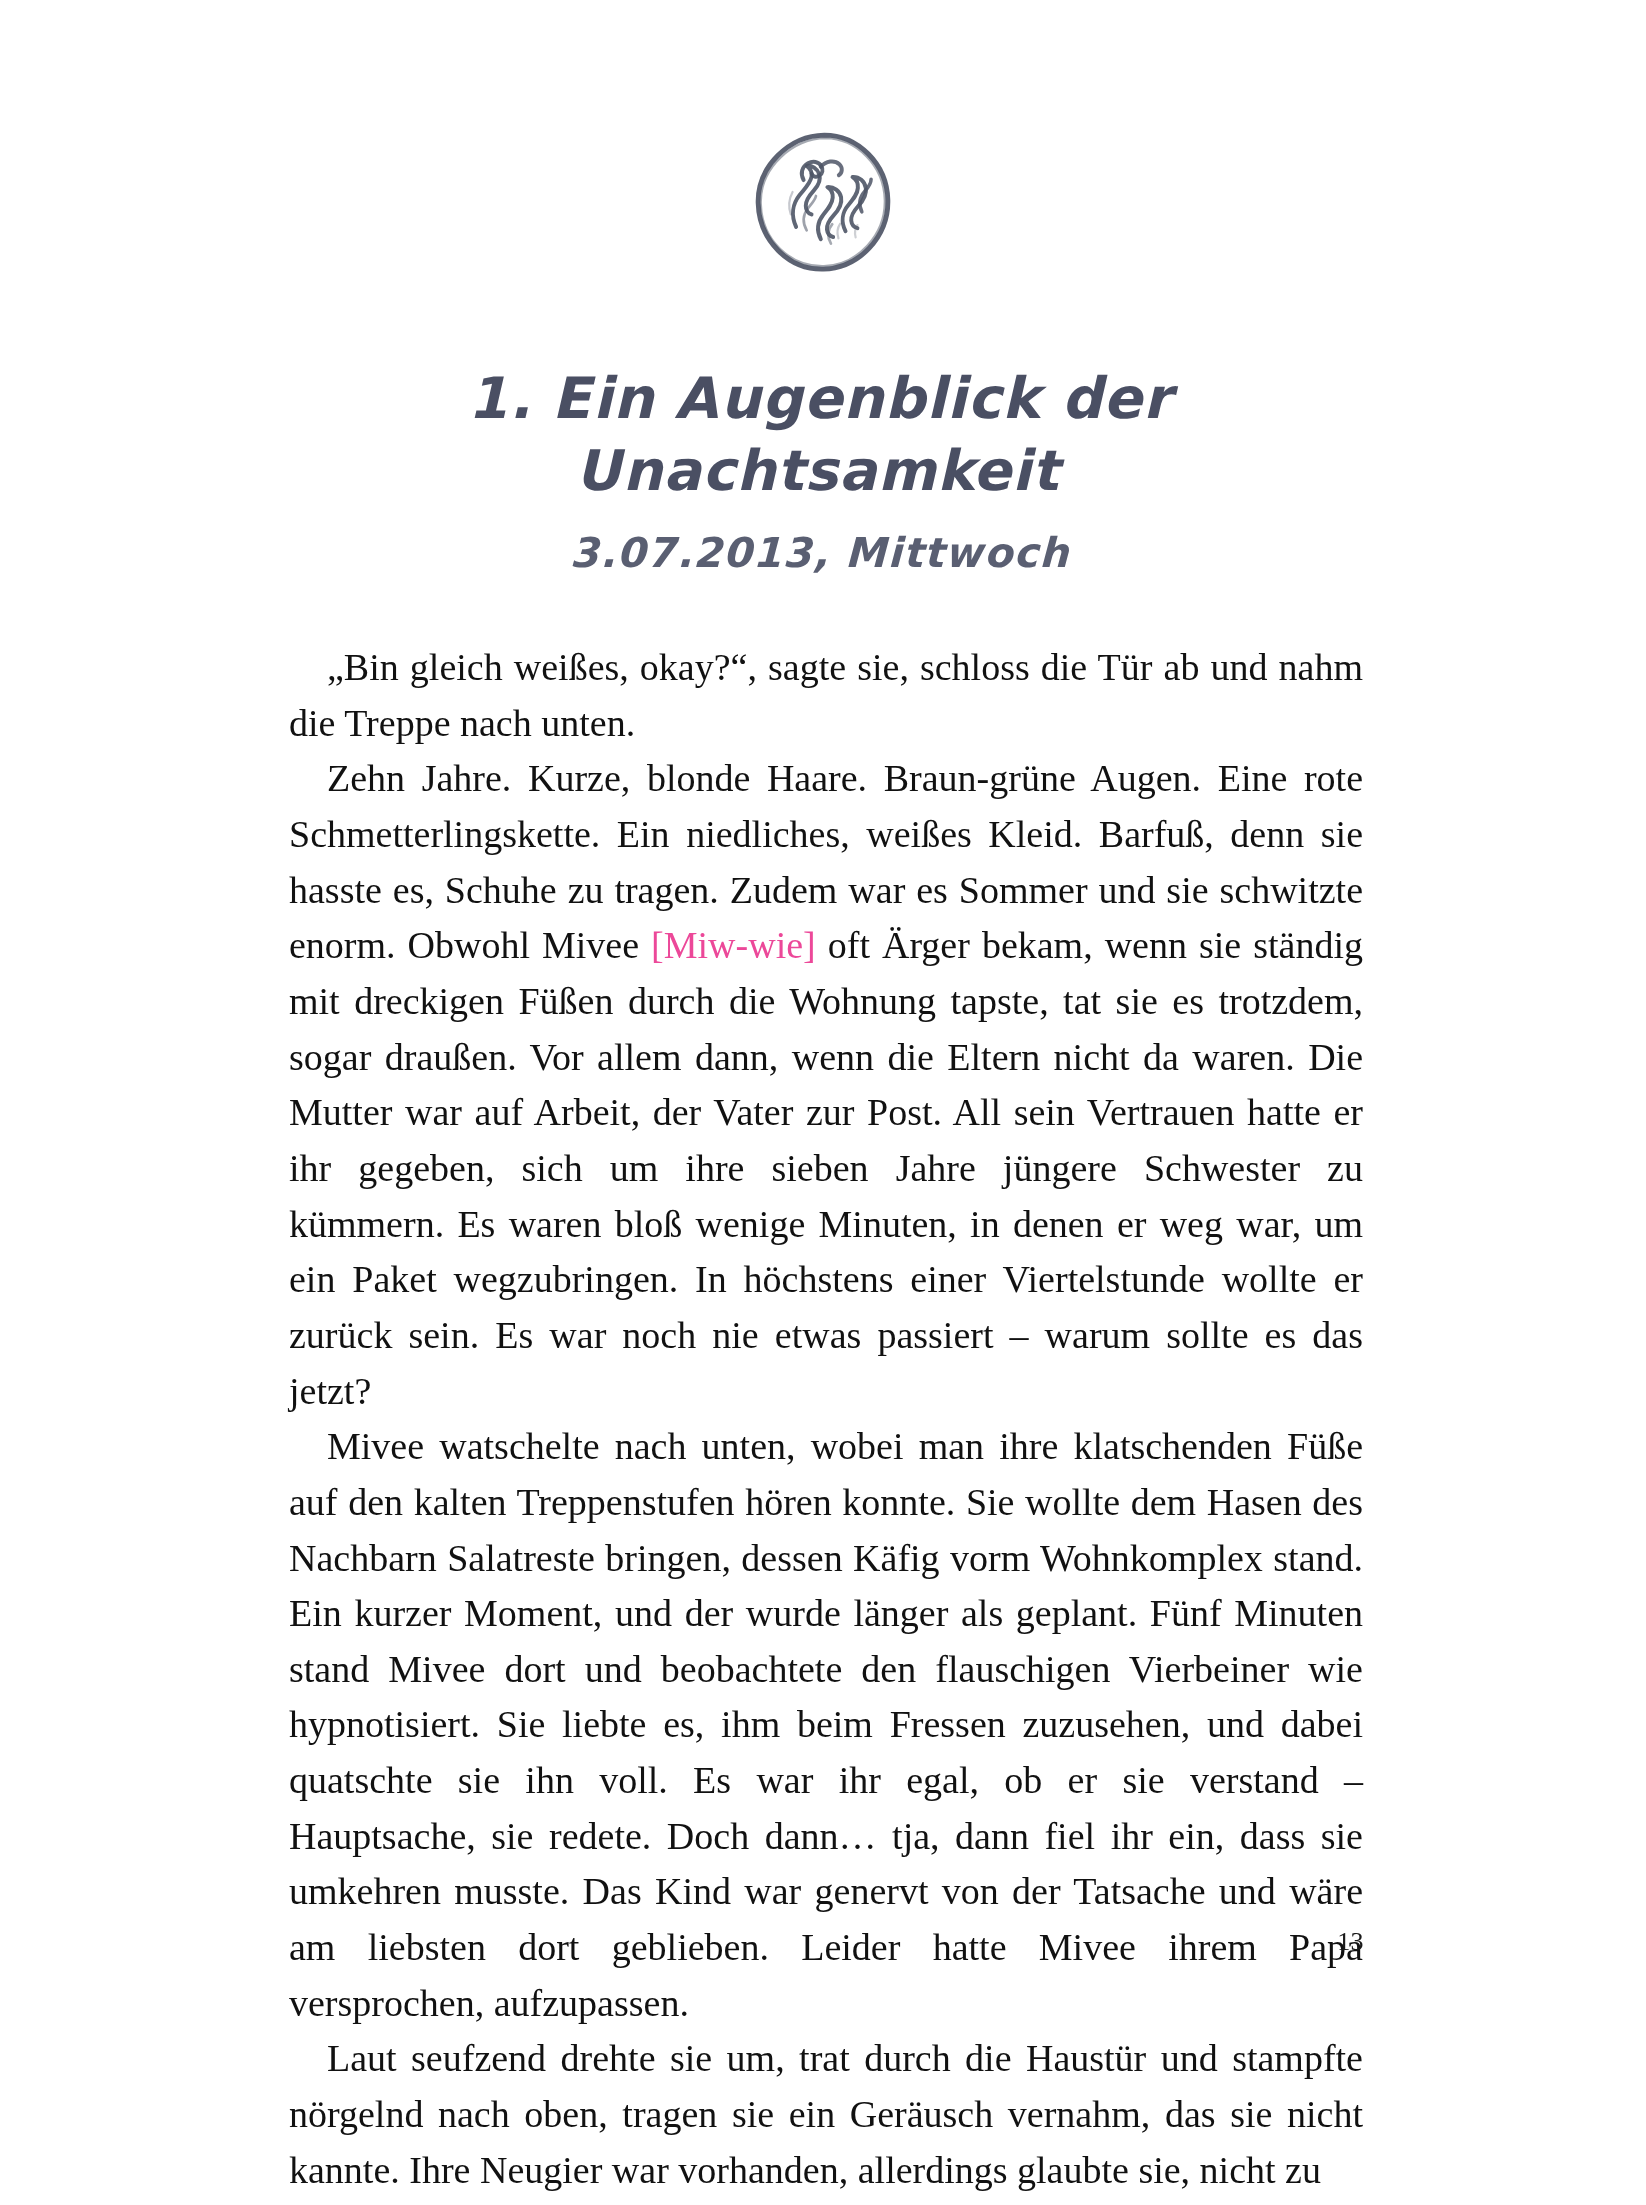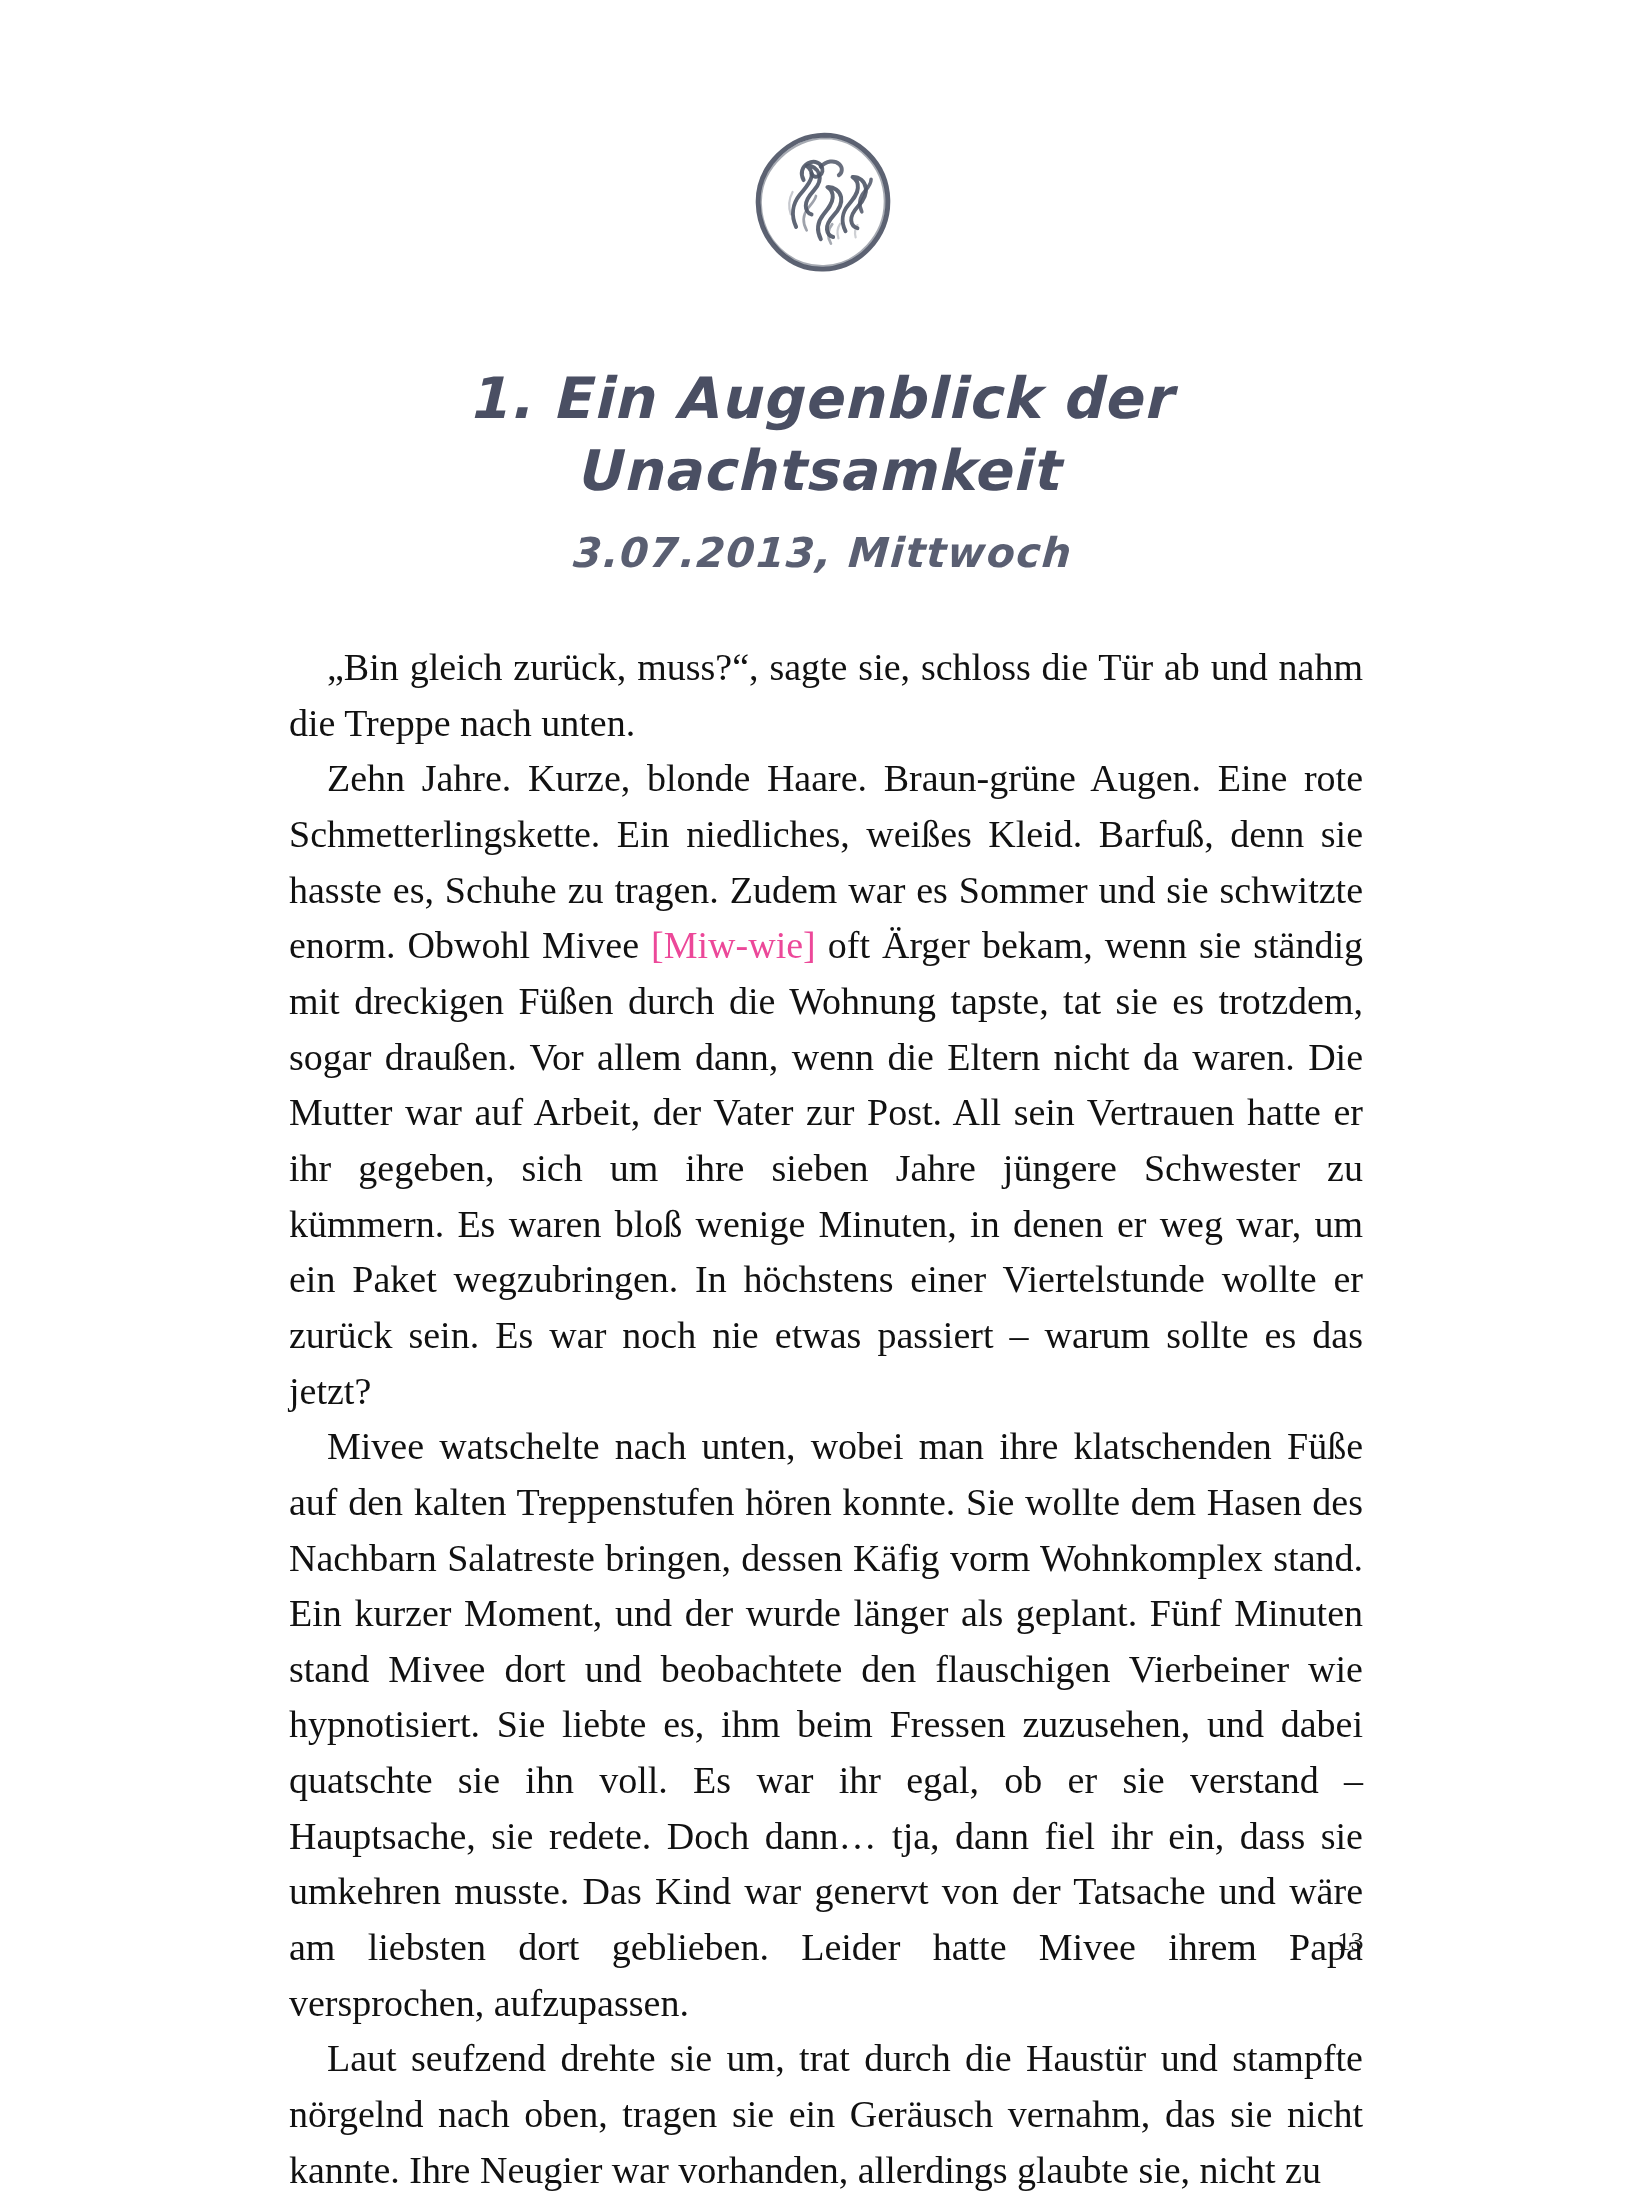--- a/index.html
+++ b/index.html
@@ -150,21 +150,21 @@
 
   <h1 class="chapter-title">
     <span class="line l1">1. Ein Augenblick der</span>
     <span class="line l2">Unachtsamkeit</span>
   </h1>
 
   <div class="chapter-date">3.07.2013, Mittwoch</div>
 
   <div class="body-block">
 
-    <p class="para">„Bin gleich zurück, muss?“, sagte sie, schloss die Tür ab und nahm die Treppe nach unten.</p>
+    <p class="para">„Bin gleich weißes, okay?“, sagte sie, schloss die Tür ab und nahm die Treppe nach unten.</p>
 
     <p class="para"><span>Zehn Jahre. Kurze, blonde Haare. Braun-grüne Augen. Eine rote Schmetterlingskette. Ein niedliches, weißes Kleid. Barfuß, denn sie hasste es, Schuhe zu tragen. Zudem war es Sommer und sie schwitzte enorm. Obwohl Mivee </span><span class="gloss">[Miw-wie]</span><span> oft Ärger bekam, wenn sie ständig mit dreckigen Füßen durch die Wohnung tapste, tat sie es trotzdem, sogar draußen. Vor allem dann, wenn die Eltern nicht da waren. Die Mutter war auf Arbeit, der Vater zur Post. All sein Vertrauen hatte er ihr gegeben, sich um ihre sieben Jahre jüngere Schwester zu kümmern. Es waren bloß wenige Minuten, in denen er weg war, um ein Paket wegzubringen. In höchstens einer Viertelstunde wollte er zurück sein. Es war noch nie etwas passiert – warum sollte es das jetzt?</span></p>
 
     <p class="para">Mivee watschelte nach unten, wobei man ihre klatschenden Füße auf den kalten Treppenstufen hören konnte. Sie wollte dem Hasen des Nachbarn Salatreste bringen, dessen Käfig vorm Wohnkomplex stand. Ein kurzer Moment, und der wurde länger als geplant. Fünf Minuten stand Mivee dort und beobachtete den flauschigen Vierbeiner wie hyp­notisiert. Sie liebte es, ihm beim Fressen zuzusehen, und dabei quatschte sie ihn voll. Es war ihr egal, ob er sie verstand – Hauptsache, sie redete. Doch dann… tja, dann fiel ihr ein, dass sie umkehren muss­te. Das Kind war genervt von der Tatsache und wäre am liebsten dort geblieben. Leider hatte Mivee ihrem Papa versprochen, aufzupassen.</p>
 
     <p class="para last-line-left">Laut seufzend drehte sie um, trat durch die Haustür und stampfte nörgelnd nach oben, tragen sie ein Geräusch vernahm, das sie nicht kannte. Ihre Neugier war vorhanden, allerdings glaubte sie, nicht zu</p>
 
   </div>
 
   <div class="folio">13</div>

